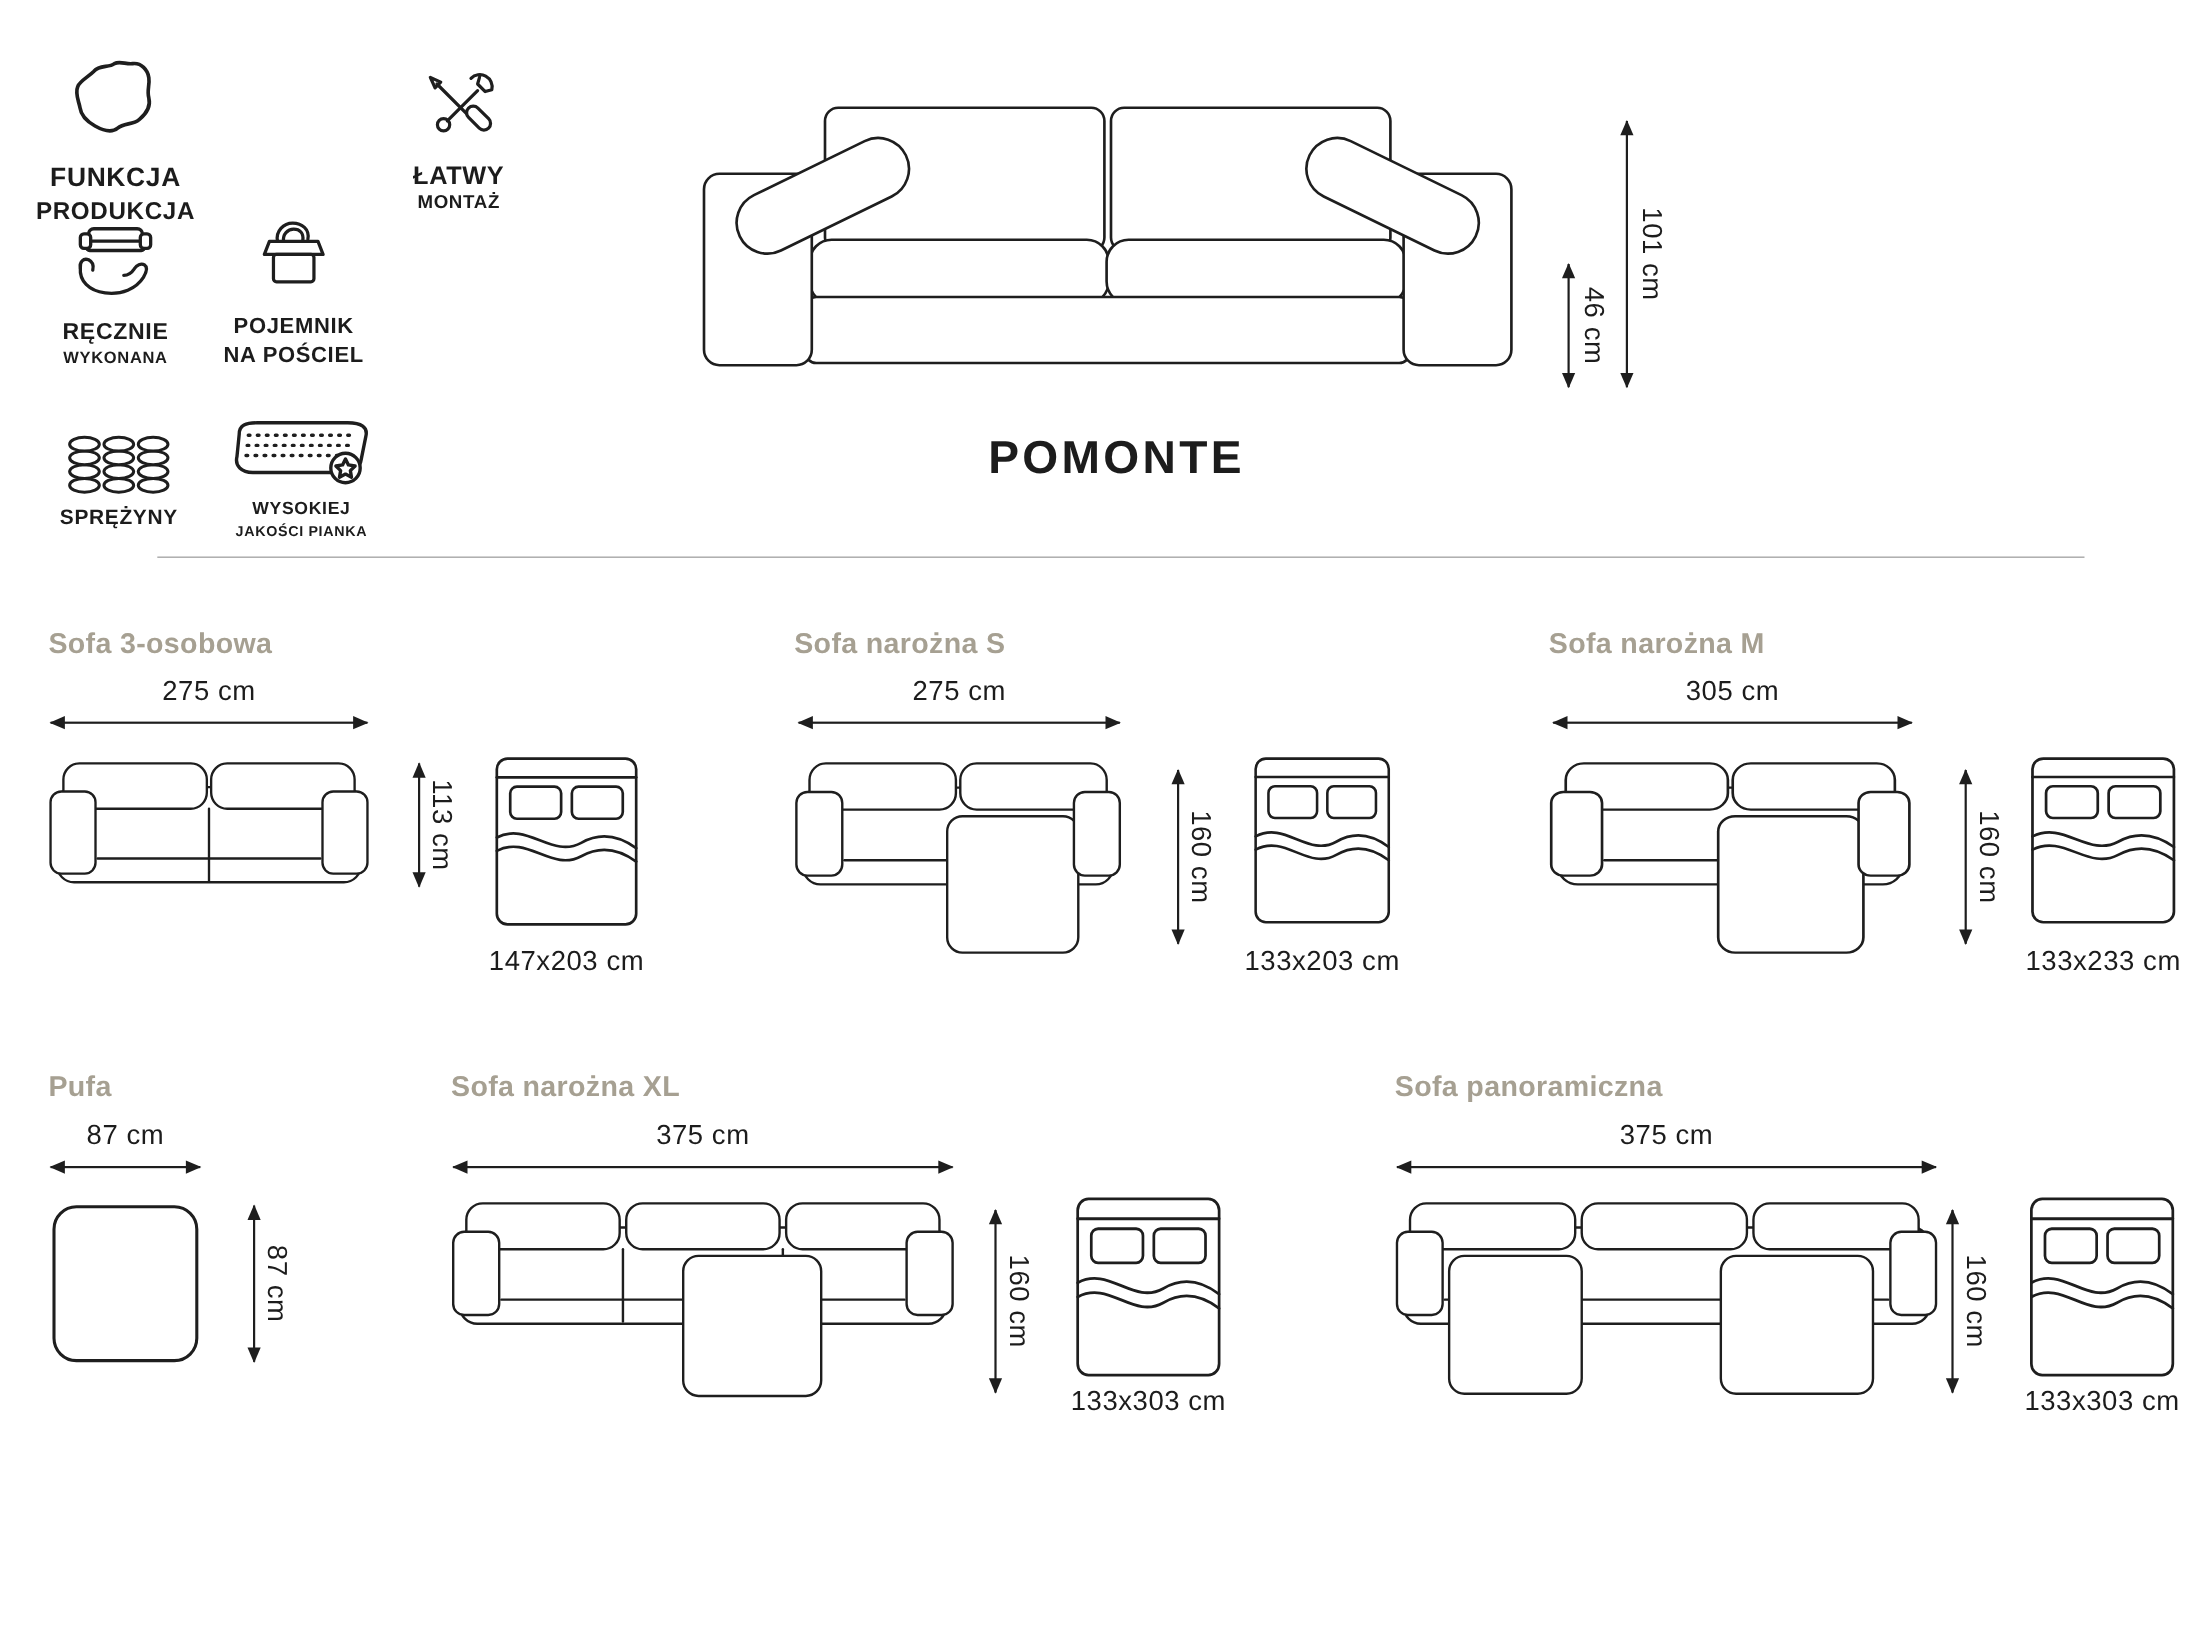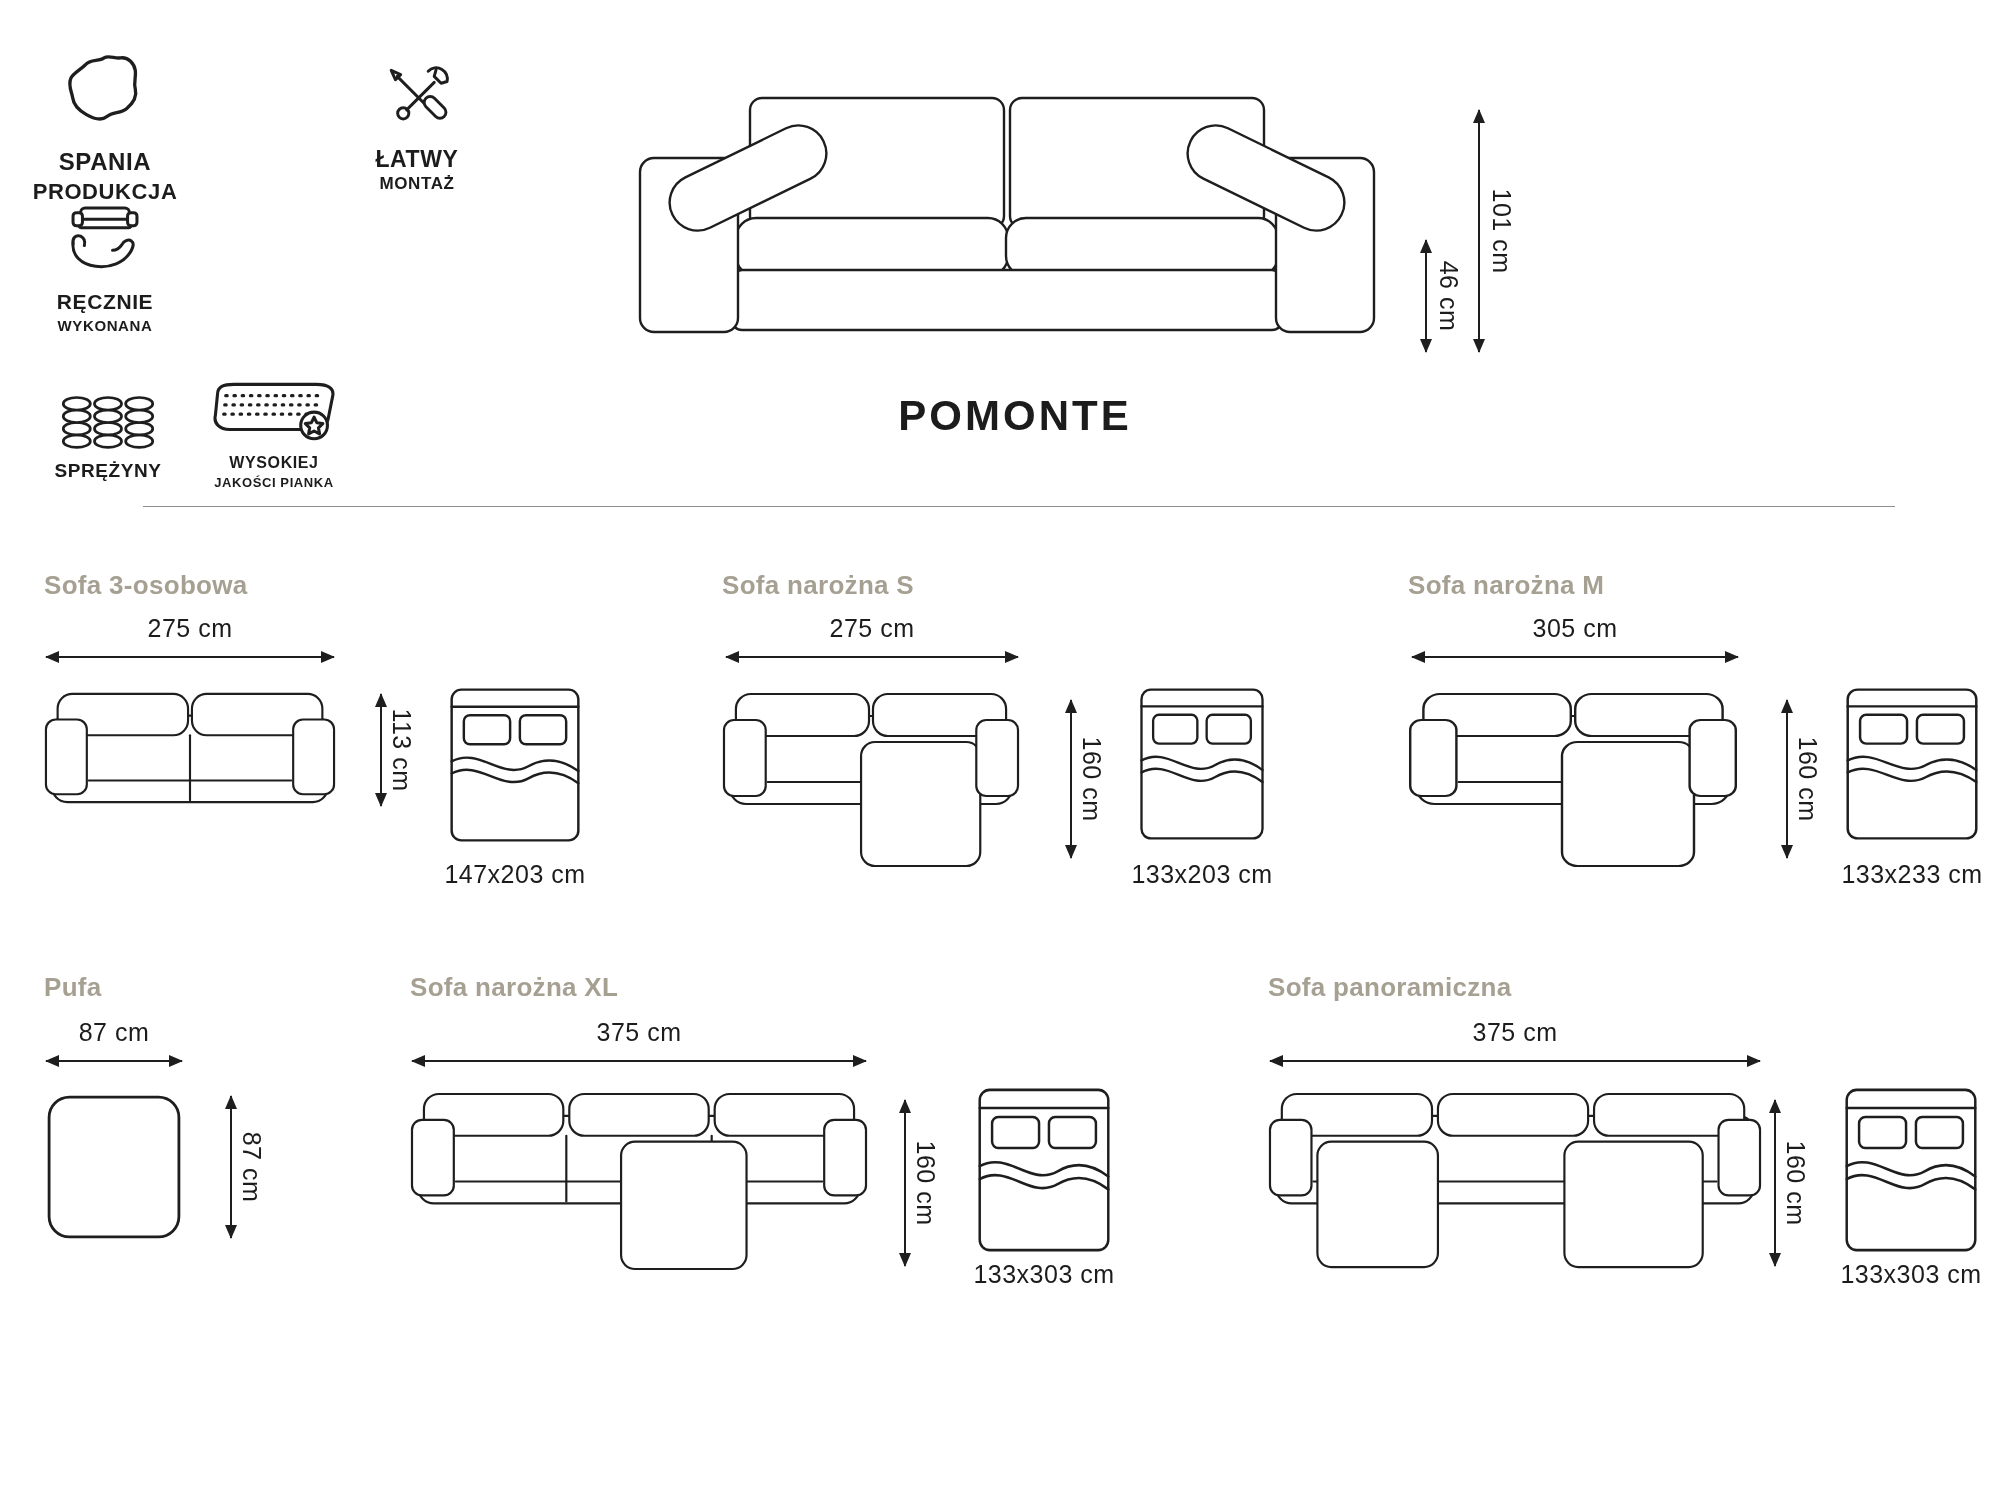--- a/index.html
+++ b/index.html
@@ -65,21 +65,21 @@
 <body>
 
 <div class="page">
 
   <div class="feature f1">
     <svg class="ficon" viewBox="0 0 100 90" width="98" height="88">
       <g class="art" stroke-width="3.4">
         <path class="nf" d="M30,13 C35,7 44,10 49,6 C54,3 60,7 66,6 C74,5 80,12 81,19 C82,26 79,31 81,38 C83,46 78,53 72,58 C66,63 58,61 52,66 C46,71 38,68 31,64 C24,60 18,55 17,47 C16,41 12,34 15,27 C17,22 25,18 30,13 Z"></path>
       </g>
     </svg>
-    <div class="fl1">SPANIA</div>
+    <div class="fl1">FUNKCJA</div>
     <div class="fl2">PRODUKCJA</div>
   </div>
 
 
   <div class="feature f3">
     <svg class="ficon" viewBox="0 0 100 90" width="86" height="82">
       <g class="art" stroke-width="3.4">
         <path d="M20,14 L31,19 L25,25 Z"></path>
         <line x1="27" y1="21" x2="62" y2="56"></line>
         <rect x="56" y="50" width="30" height="14" rx="7" transform="rotate(45 71 57)"></rect>
@@ -100,20 +100,32 @@
         <rect x="16" y="17" width="10" height="14" rx="3.5"></rect>
         <rect x="74" y="17" width="10" height="14" rx="3.5"></rect>
         <path class="nf" d="M16,50 C15,62 24,72 40,74 C56,76 70,70 77,59 C80,54 81,49 78,47 C75,45 70,47 68,51 C66,54 62,57 58,57"></path>
         <path class="nf" d="M16,50 C15,44 19,40 24,42 C28,44 29,48 28,52"></path>
       </g>
     </svg>
     <div class="fl1">RĘCZNIE</div>
     <div class="fl2">WYKONANA</div>
   </div>
 
+  <div class="feature f5">
+    <svg class="ficon" viewBox="0 0 100 90" width="92" height="86">
+      <g class="art" stroke-width="3.2">
+        <path class="nf" d="M34,28 C32,18 40,10 49,10 C58,10 66,16 64,26"></path>
+        <path class="nf" d="M40,28 C39,21 44,16 50,16 C56,16 60,20 59,27"></path>
+        <path d="M26,28 h48 l5,13 h-58 Z"></path>
+        <rect x="30" y="41" width="40" height="27" rx="3"></rect>
+      </g>
+    </svg>
+    <div class="fl1">POJEMNIK</div>
+    <div class="fl2">NA POŚCIEL</div>
+  </div>
 
   <div class="feature f6">
     <svg class="ficon" viewBox="0 0 100 55" width="104" height="58">
       <g class="art" stroke-width="2.6">
         <ellipse cx="20" cy="45" rx="13" ry="6"></ellipse>
           <ellipse cx="20" cy="33" rx="13" ry="6"></ellipse>
           <ellipse cx="20" cy="21" rx="13" ry="6"></ellipse>
           <ellipse cx="20" cy="9" rx="13" ry="6"></ellipse>
         <ellipse cx="50" cy="45" rx="13" ry="6"></ellipse>
           <ellipse cx="50" cy="33" rx="13" ry="6"></ellipse>

